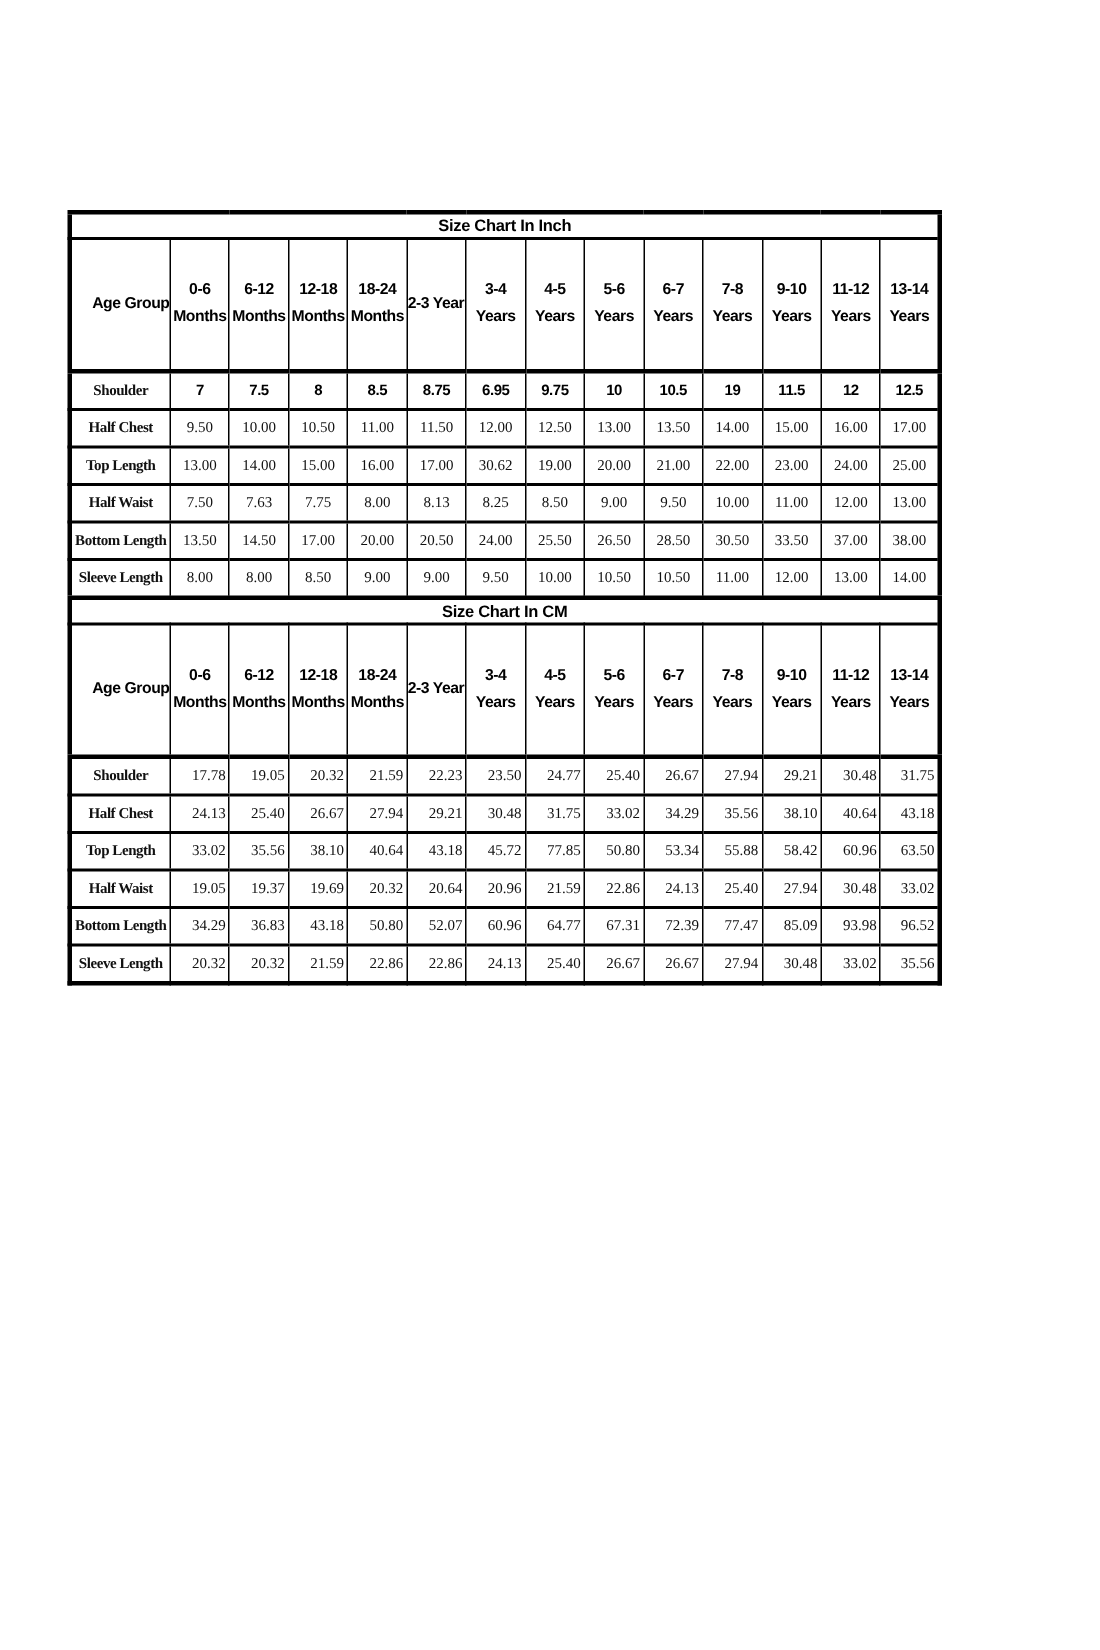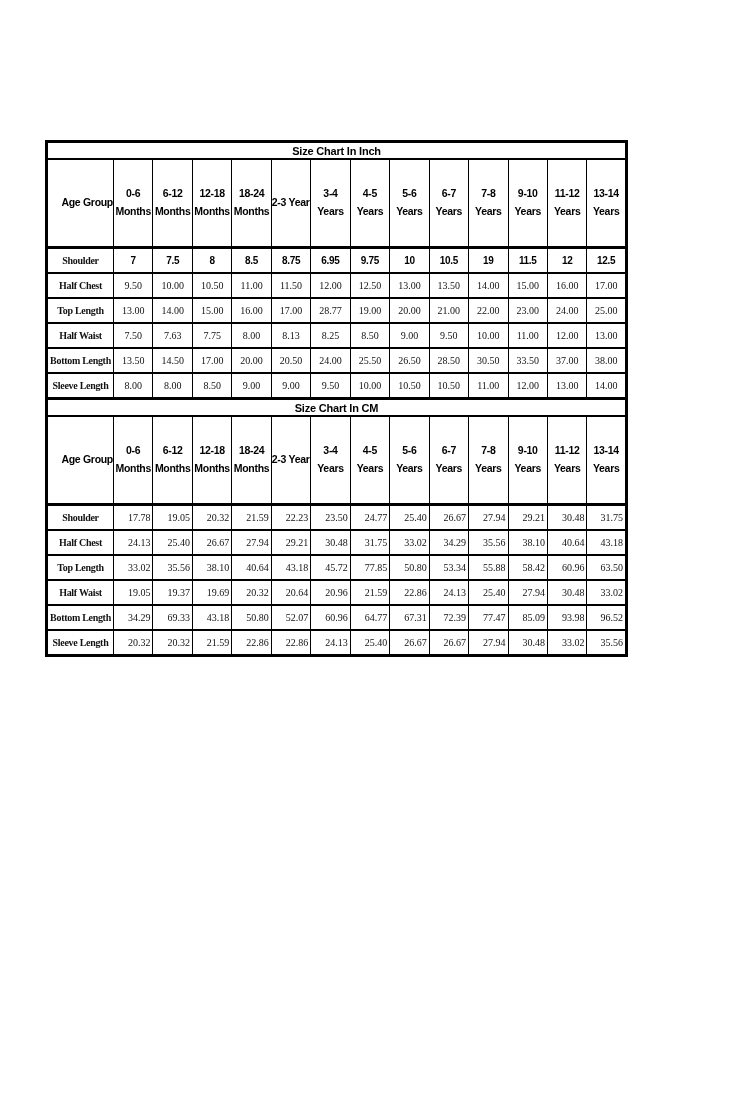--- a/index.html
+++ b/index.html
@@ -177,21 +177,21 @@
           <td class="value-cell">16.00</td>
           <td class="value-cell">17.00</td>
         </tr>
         <tr class="data-row vals-center">
           <td class="row-label">Top Length</td>
           <td class="value-cell">13.00</td>
           <td class="value-cell">14.00</td>
           <td class="value-cell">15.00</td>
           <td class="value-cell">16.00</td>
           <td class="value-cell">17.00</td>
-          <td class="value-cell">28.77</td>
+          <td class="value-cell">30.62</td>
           <td class="value-cell">19.00</td>
           <td class="value-cell">20.00</td>
           <td class="value-cell">21.00</td>
           <td class="value-cell">22.00</td>
           <td class="value-cell">23.00</td>
           <td class="value-cell">24.00</td>
           <td class="value-cell">25.00</td>
         </tr>
         <tr class="data-row vals-center">
           <td class="row-label">Half Waist</td>
@@ -358,21 +358,21 @@
           <td class="value-cell">22.86</td>
           <td class="value-cell">24.13</td>
           <td class="value-cell">25.40</td>
           <td class="value-cell">27.94</td>
           <td class="value-cell">30.48</td>
           <td class="value-cell">33.02</td>
         </tr>
         <tr class="data-row vals-right">
           <td class="row-label thick-bottom">Bottom Length</td>
           <td class="value-cell">34.29</td>
-          <td class="value-cell">69.33</td>
+          <td class="value-cell">36.83</td>
           <td class="value-cell">43.18</td>
           <td class="value-cell">50.80</td>
           <td class="value-cell">52.07</td>
           <td class="value-cell">60.96</td>
           <td class="value-cell">64.77</td>
           <td class="value-cell">67.31</td>
           <td class="value-cell">72.39</td>
           <td class="value-cell">77.47</td>
           <td class="value-cell">85.09</td>
           <td class="value-cell">93.98</td>

